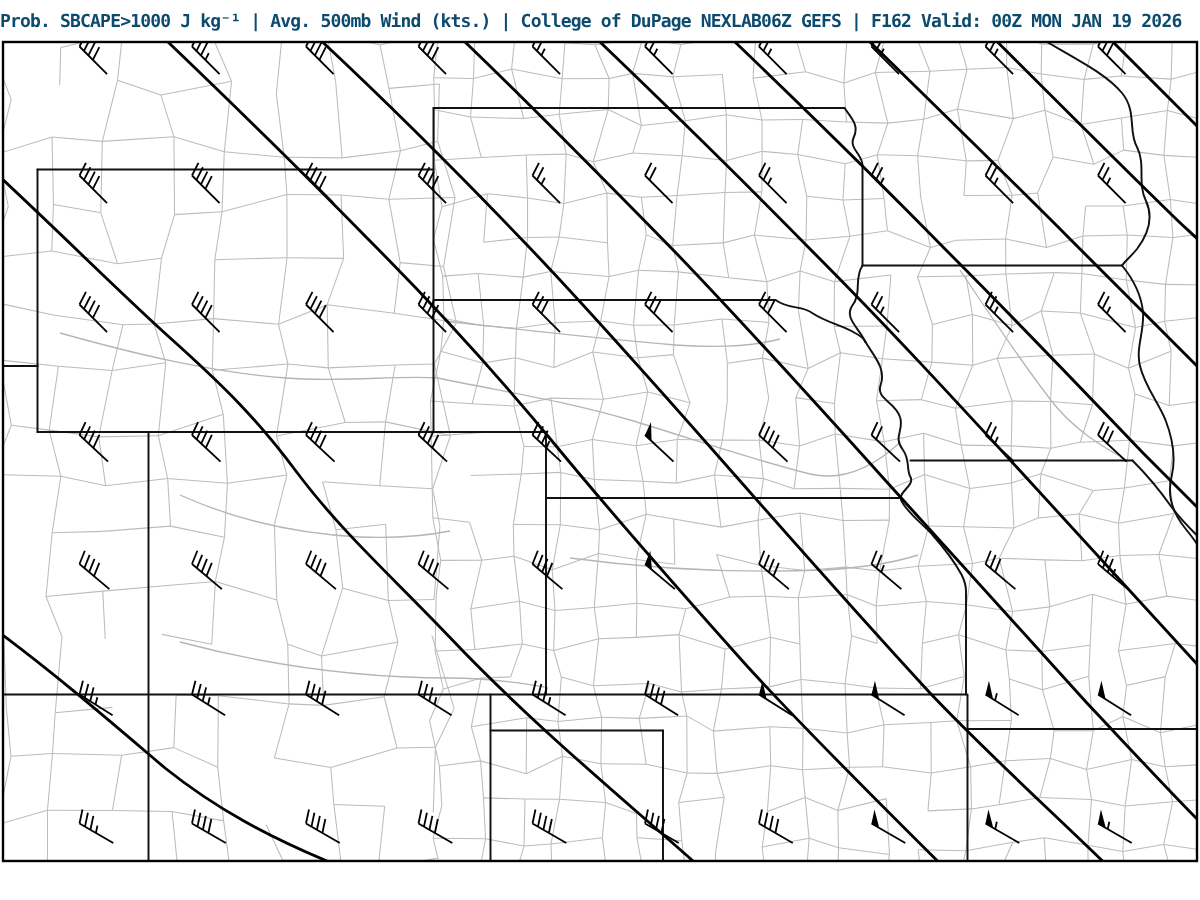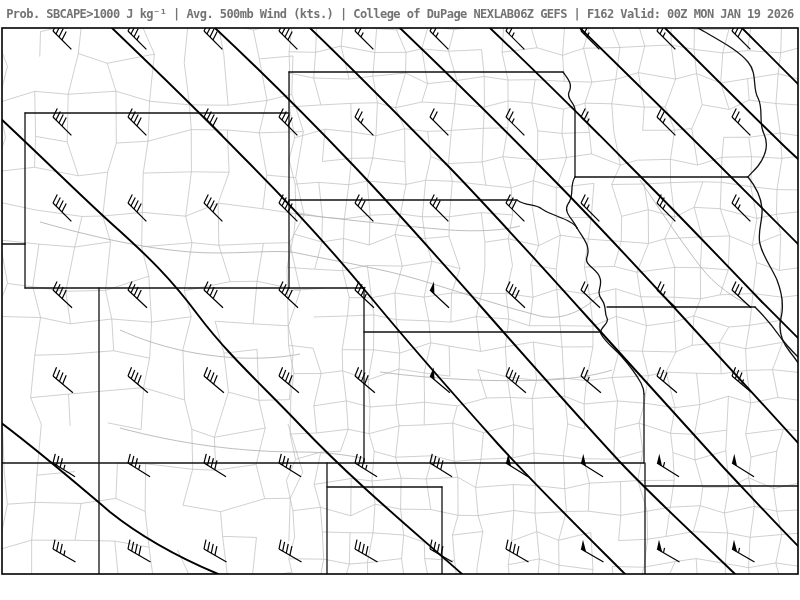--- a/index.html
+++ b/index.html
@@ -1,21 +1,21 @@
 <!DOCTYPE html>
 <html><head>
 <meta charset="utf-8">
 <style>
   html,body{margin:0;padding:0;background:#ffffff;}
   body{width:800px;height:600px;overflow:hidden;position:relative;
        font-family:"DejaVu Sans Mono","Liberation Mono",monospace;}
   #title-bar{
     position:absolute;top:5px;left:0;width:800px;height:20px;
-    text-align:center;white-space:nowrap;
-    font-size:12px;font-weight:bold;color:#737373;
+    white-space:nowrap;
+    font-size:12px;font-weight:bold;color:#0c4a6e;
     letter-spacing:-0.55px;line-height:18px;
   }
   #map-svg{position:absolute;top:0;left:0;}
 </style>
 </head>
 <body>
 
 <div id="title-bar">Prob. SBCAPE&gt;1000 J kg⁻¹ | Avg. 500mb Wind (kts.) | College of DuPage NEXLAB06Z GEFS | F162 Valid: 00Z MON JAN 19 2026</div>
 
 <svg id="map-svg" width="800" height="600" viewBox="0 0 800 600">

